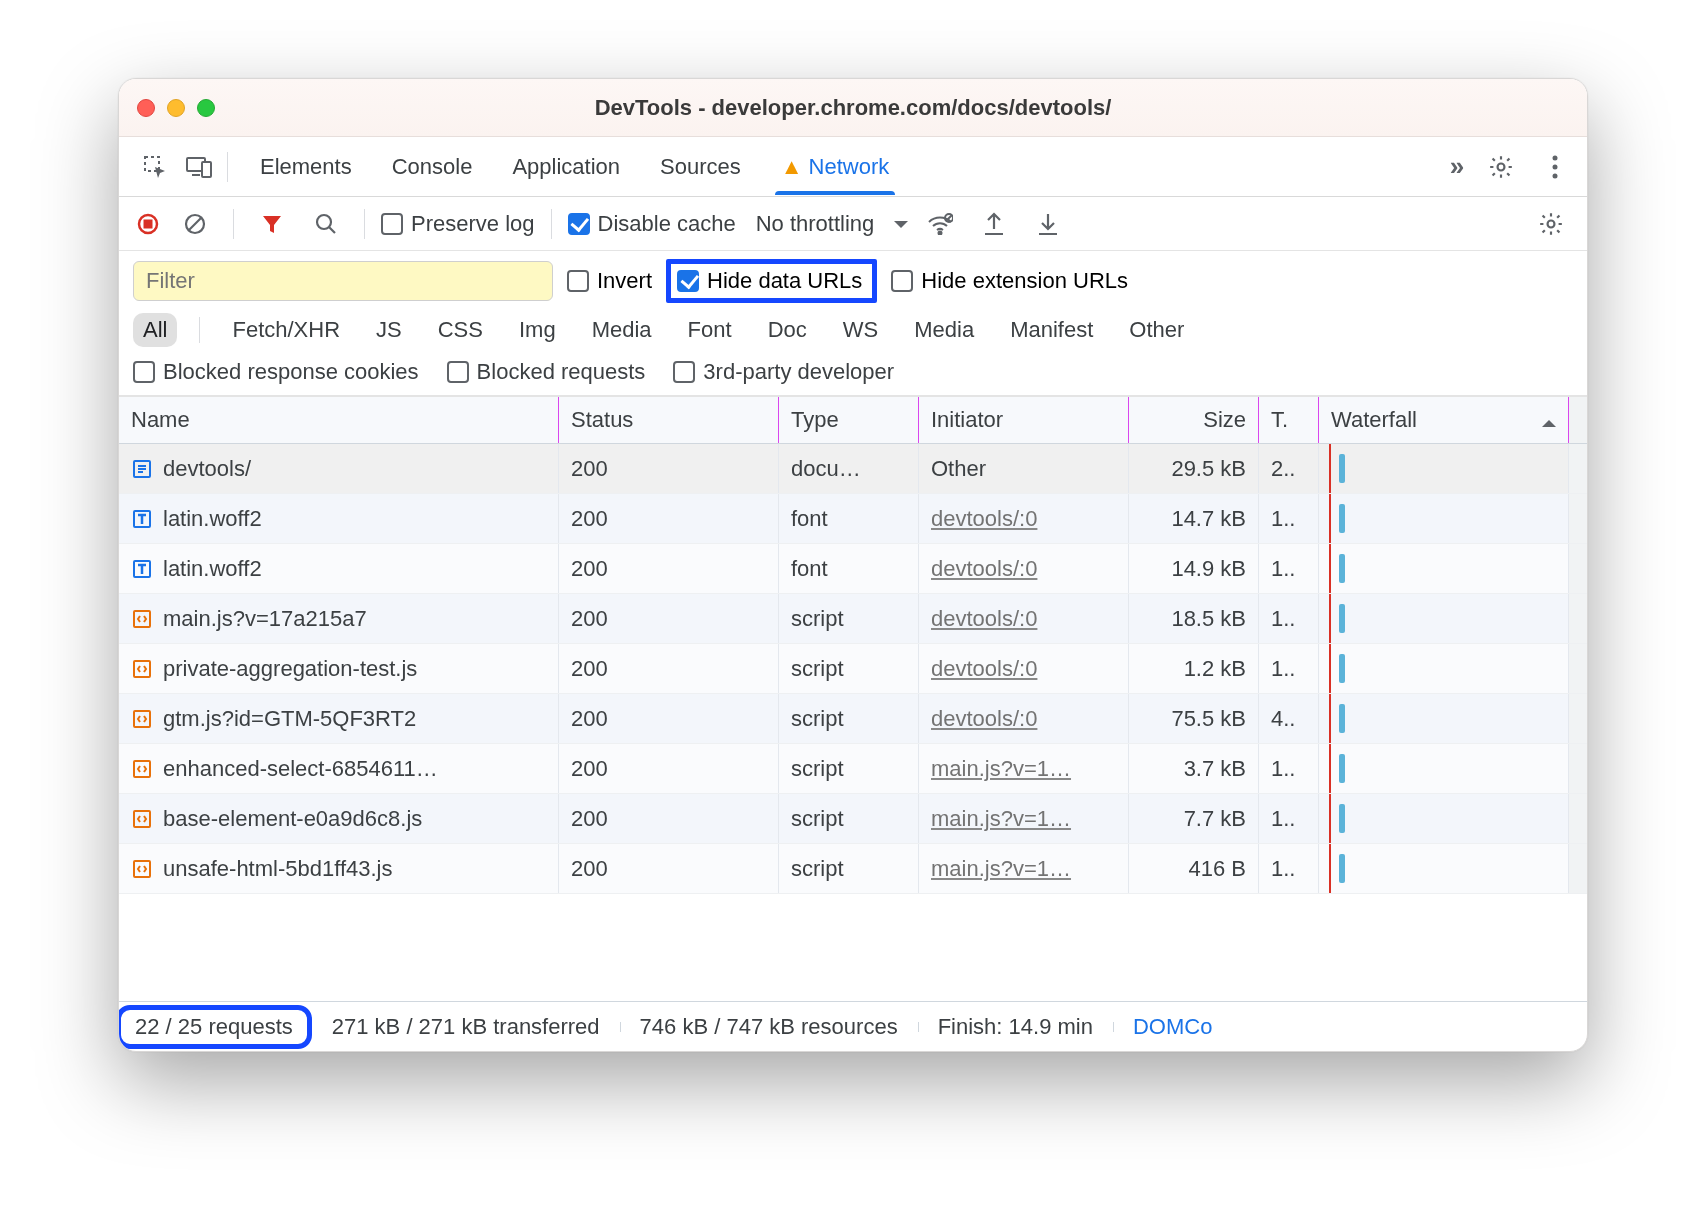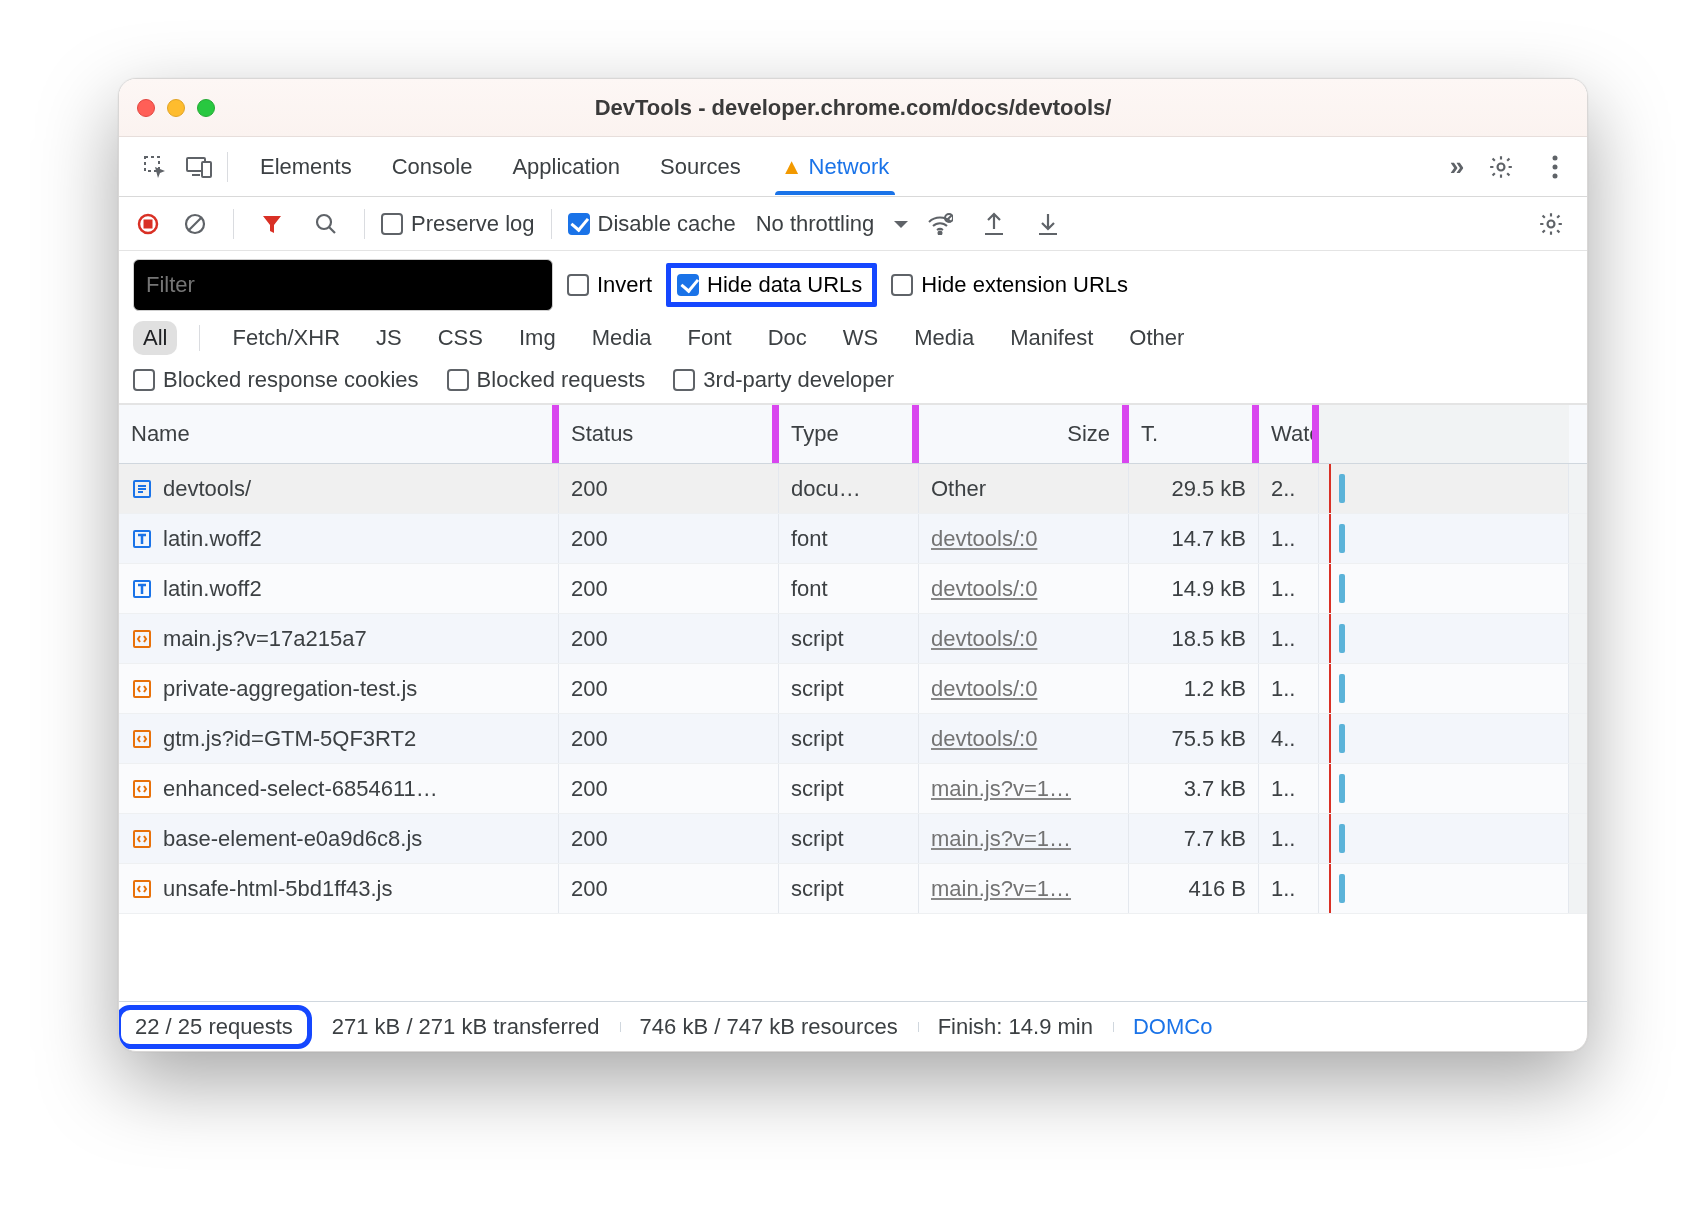--- a/index.html
+++ b/index.html
@@ -32,29 +32,29 @@
   .right-icons { display:flex; gap:10px; margin-left:auto; }
   .toolbar { display:flex; align-items:center; height:54px; padding:0 14px; gap:10px; border-bottom:1px solid #e4e4e4; font-size:22px; color:#3c4043; }
   .sep { width:1px; height:30px; background:#dadce0; margin:0 6px; }
   .rec-btn { width:30px; height:30px; display:flex; align-items:center; justify-content:center; }
   .checkbox { width:22px; height:22px; display:inline-flex; align-items:center; justify-content:center; border:2px solid #5f6368; border-radius:4px; margin-right:6px; }
   .checkbox.checked { background:#1a73e8; border-color:#1a73e8; }
   .checkbox.checked::after { content:""; width:8px; height:13px; border:solid #fff; border-width:0 3px 3px 0; transform: rotate(40deg) translateY(-2px); }
   .lbl { display:inline-flex; align-items:center; gap:2px; }
   .filter-row { display:flex; flex-direction:column; border-bottom:1px solid #e4e4e4; }
   .filter-line1 { display:flex; align-items:center; gap:14px; padding:8px 14px 6px; font-size:22px; }
-  .filter-input { width:420px; height:52px; border:1px solid #cfcfcf; border-radius:6px; padding:0 12px; background:#000000; font-size:22px; color:#888; }
+  .filter-input { width:420px; height:40px; border:1px solid #cfcfcf; border-radius:6px; padding:0 12px; background:#fef9c3; font-size:22px; color:#888; }
   .highlight-box { border:5px solid #1547ff; border-radius:2px; padding:4px 10px 4px 6px; display:inline-flex; align-items:center; gap:8px; }
   .filter-line2 { display:flex; align-items:center; gap:16px; padding:4px 14px 8px; font-size:22px; color:#3c4043; flex-wrap:wrap;}
   .type-chip { padding:4px 10px; border-radius:10px; }
   .type-chip.active { background:#e0e0e0; color:#202124; }
   .filter-line3 { display:flex; align-items:center; gap:28px; padding:4px 14px 10px; font-size:22px; color:#3c4043; }
   .table { flex:1; display:flex; flex-direction:column; overflow:hidden; border-top:1px solid #e4e4e4;}
   .thead { display:grid; grid-template-columns: 440px 220px 140px 210px 130px 60px 1fr 18px; background:#f7f9fc; border-bottom:1px solid #d0d7de; font-size:22px; color:#3c4043; }
-  .th { padding:16px 12px; border-right:7px solid #d946ef; display:flex; align-items:center; gap:6px; overflow:hidden; white-space:nowrap; }
+  .th { padding:10px 12px; border-right:1px solid #d946ef; display:flex; align-items:center; gap:6px; overflow:hidden; white-space:nowrap; }
   .th.size { justify-content:flex-end; }
   .th.wf { justify-content:space-between; }
   .tbody { flex:1; overflow:auto; font-size:22px; color:#3c4043; }
   .tr { display:grid; grid-template-columns: 440px 220px 140px 210px 130px 60px 1fr 18px; border-bottom:1px solid #eef0f2; align-items:center; height:50px;}
   .tr:nth-child(odd){ background:#fafbfd; }
   .tr:nth-child(even){ background:#f3f6fb; }
   .tr.sel { background:#f0f0f0; }
   .td { padding:0 12px; border-right:1px solid #e4e8ee; white-space:nowrap; overflow:hidden; text-overflow:ellipsis; display:flex; align-items:center; gap:10px; height:100%; }
   .td.size { justify-content:flex-end; }
   .td.wf { position:relative; }
@@ -252,20 +252,23 @@
     <div class="thead">
       <div class="th">
             <span>Name</span>
           </div>
       <div class="th">
             <span>Status</span>
           </div>
       <div class="th">
             <span>Type</span>
           </div>
+      <div class="th">
+            <span>Initiator</span>
+          </div>
       <div class="th size">
             <span>Size</span>
           </div>
       <div class="th">
             <span>T.</span>
           </div>
       <div class="th wf">
             <span>Waterfall</span>
             <span class="sort-up"></span>
           </div>

